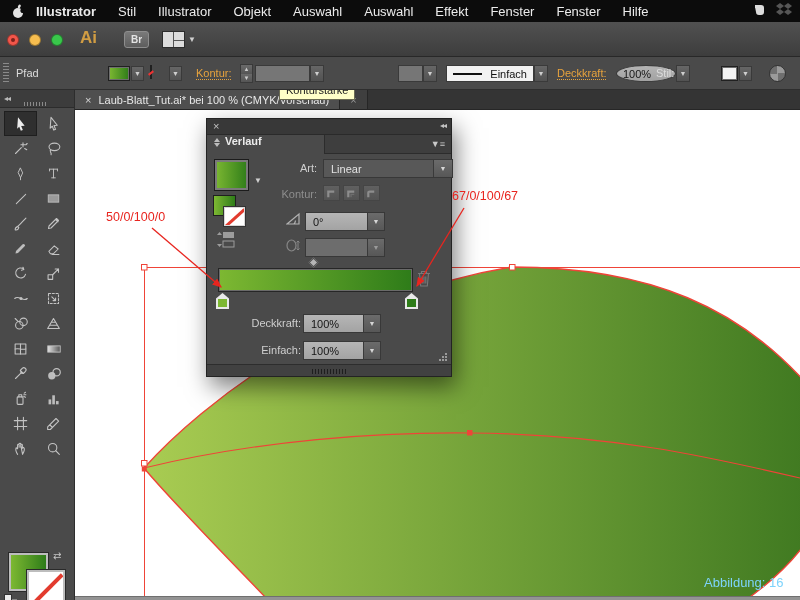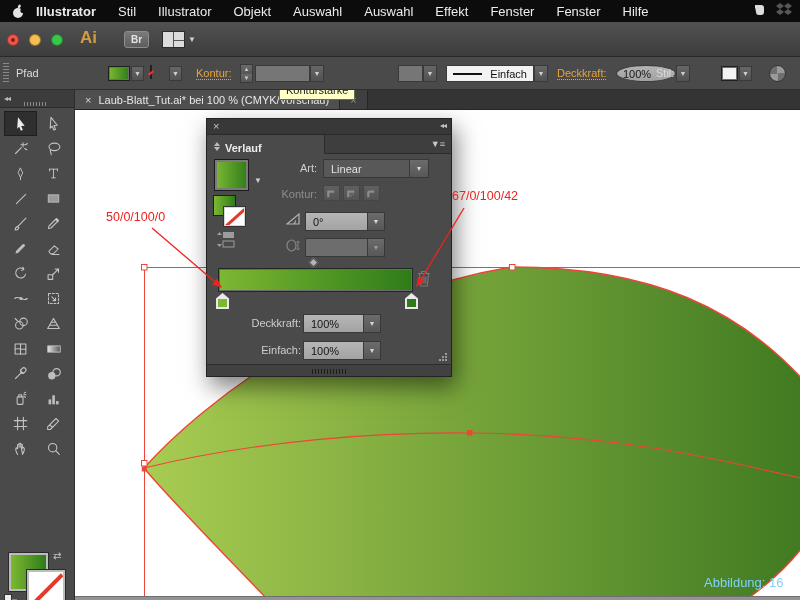--- a/index.html
+++ b/index.html
@@ -96,21 +96,21 @@
     border-top:1px solid #6f6f6f;z-index:34;}
 
   
   .panel{position:absolute;left:206px;top:118px;width:246px;height:259px;background:#4a4a4a;
     border:1px solid #232323;box-shadow:4px 10px 22px rgba(0,0,0,.5);font-size:11px;color:#d6d6d6;z-index:20;}
   .p-topbar{position:absolute;left:0;top:0;width:100%;height:16px;background:#383838;border-bottom:1px solid #2a2a2a;}
   .p-close{position:absolute;left:6px;top:1px;font-size:11px;color:#c3c3c3;}
   .p-coll{position:absolute;right:5px;top:2px;font-size:8px;color:#c3c3c3;letter-spacing:-1px;}
   .p-tabrow{position:absolute;left:0;top:16px;width:100%;height:19px;background:#3e3e3e;border-bottom:1px solid #2c2c2c;}
   .p-tab{position:absolute;left:0;top:0;height:19px;width:118px;background:#4a4a4a;display:flex;
-    align-items:flex-end;gap:5px;padding-left:7px;font-weight:bold;color:#ececec;border-right:1px solid #2c2c2c;}
+    align-items:flex-start;gap:5px;padding-left:7px;font-weight:bold;color:#ececec;border-right:1px solid #2c2c2c;}
   .p-toggle{display:flex;flex-direction:column;gap:1px;}
   .p-toggle i{width:0;height:0;border:3px solid transparent;display:block;}
   .p-toggle .up{border-bottom:4px solid #bdbdbd;}
   .p-toggle .dn{border-top:4px solid #bdbdbd;}
   .p-menu{position:absolute;right:6px;top:4px;color:#c9c9c9;font-size:9px;}
   .p-label{position:absolute;text-align:right;color:#cfcfcf;}
   .p-label.dim{color:#8e8e8e;}
   .dd{position:absolute;border:1px solid #383838;height:19px;}
   .dd .txt{position:absolute;left:7px;top:3px;}
   .dd .arr{position:absolute;right:0;top:0;bottom:0;width:19px;background:linear-gradient(#6b6b6b,#575757);
@@ -522,21 +522,21 @@
           </span>
         <span>Verlauf</span>
       </div>
       <span class="p-menu">▼≡</span>
     </div>
 
     <div class="gswatch gradfill" style="background: linear-gradient(90deg, rgb(125, 184, 50), rgb(46, 124, 25));"></div>
     <span class="gswatch-arr">▼</span>
 
     <span class="p-label" style="left:58px;top:43px;width:52px">Art:</span>
-    <div class="dd dark" style="left:116px;top:40px;width:106px">
+    <div class="dd dark" style="left:116px;top:40px;width:130px">
       <span class="txt">Linear</span>
       <span class="arr">▼</span>
     </div>
 
     <span class="p-label dim" style="left:38px;top:69px;width:72px">Kontur:</span>
     <span class="kbtn" style="left:116px">
       <svg width="11" height="11" viewBox="0 0 12 12">
           <path d="M2.5 10 V4 H9" fill="none" stroke="#8d8d8d" stroke-width="2.4"></path>
         </svg>
     </span>
@@ -620,17 +620,17 @@
   <svg class="overlay" width="800" height="600" viewBox="0 0 800 600">
     <defs>
       <marker id="arr" markerWidth="9" markerHeight="8" refX="6.5" refY="3" orient="auto">
         <path id="arrhead" d="M0,0 L7.5,3 L0,6 Z" fill="#e8251f"></path>
       </marker>
     </defs>
     <line class="annoline" x1="152" y1="228" x2="221" y2="287" stroke="#e8251f" stroke-width="1.3" marker-end="url(#arr)"></line>
     <line class="annoline" x1="464" y1="208" x2="417" y2="286" stroke="#e8251f" stroke-width="1.3" marker-end="url(#arr)"></line>
   </svg>
   <span class="anno" style="left: 106px; top: 210px; color: rgb(232, 37, 31);">50/0/100/0</span>
-  <span class="anno" style="left: 452px; top: 189px; color: rgb(232, 37, 31);">67/0/100/42</span>
+  <span class="anno" style="left: 452px; top: 189px; color: rgb(232, 37, 31);">67/0/100/67</span>
   <span class="anno figure-label" style="color: #7dd3fc;">Abbildung: 16</span>
 
   <span class="tooltip">Konturstärke</span>
 </div>
 
 </body></html>

